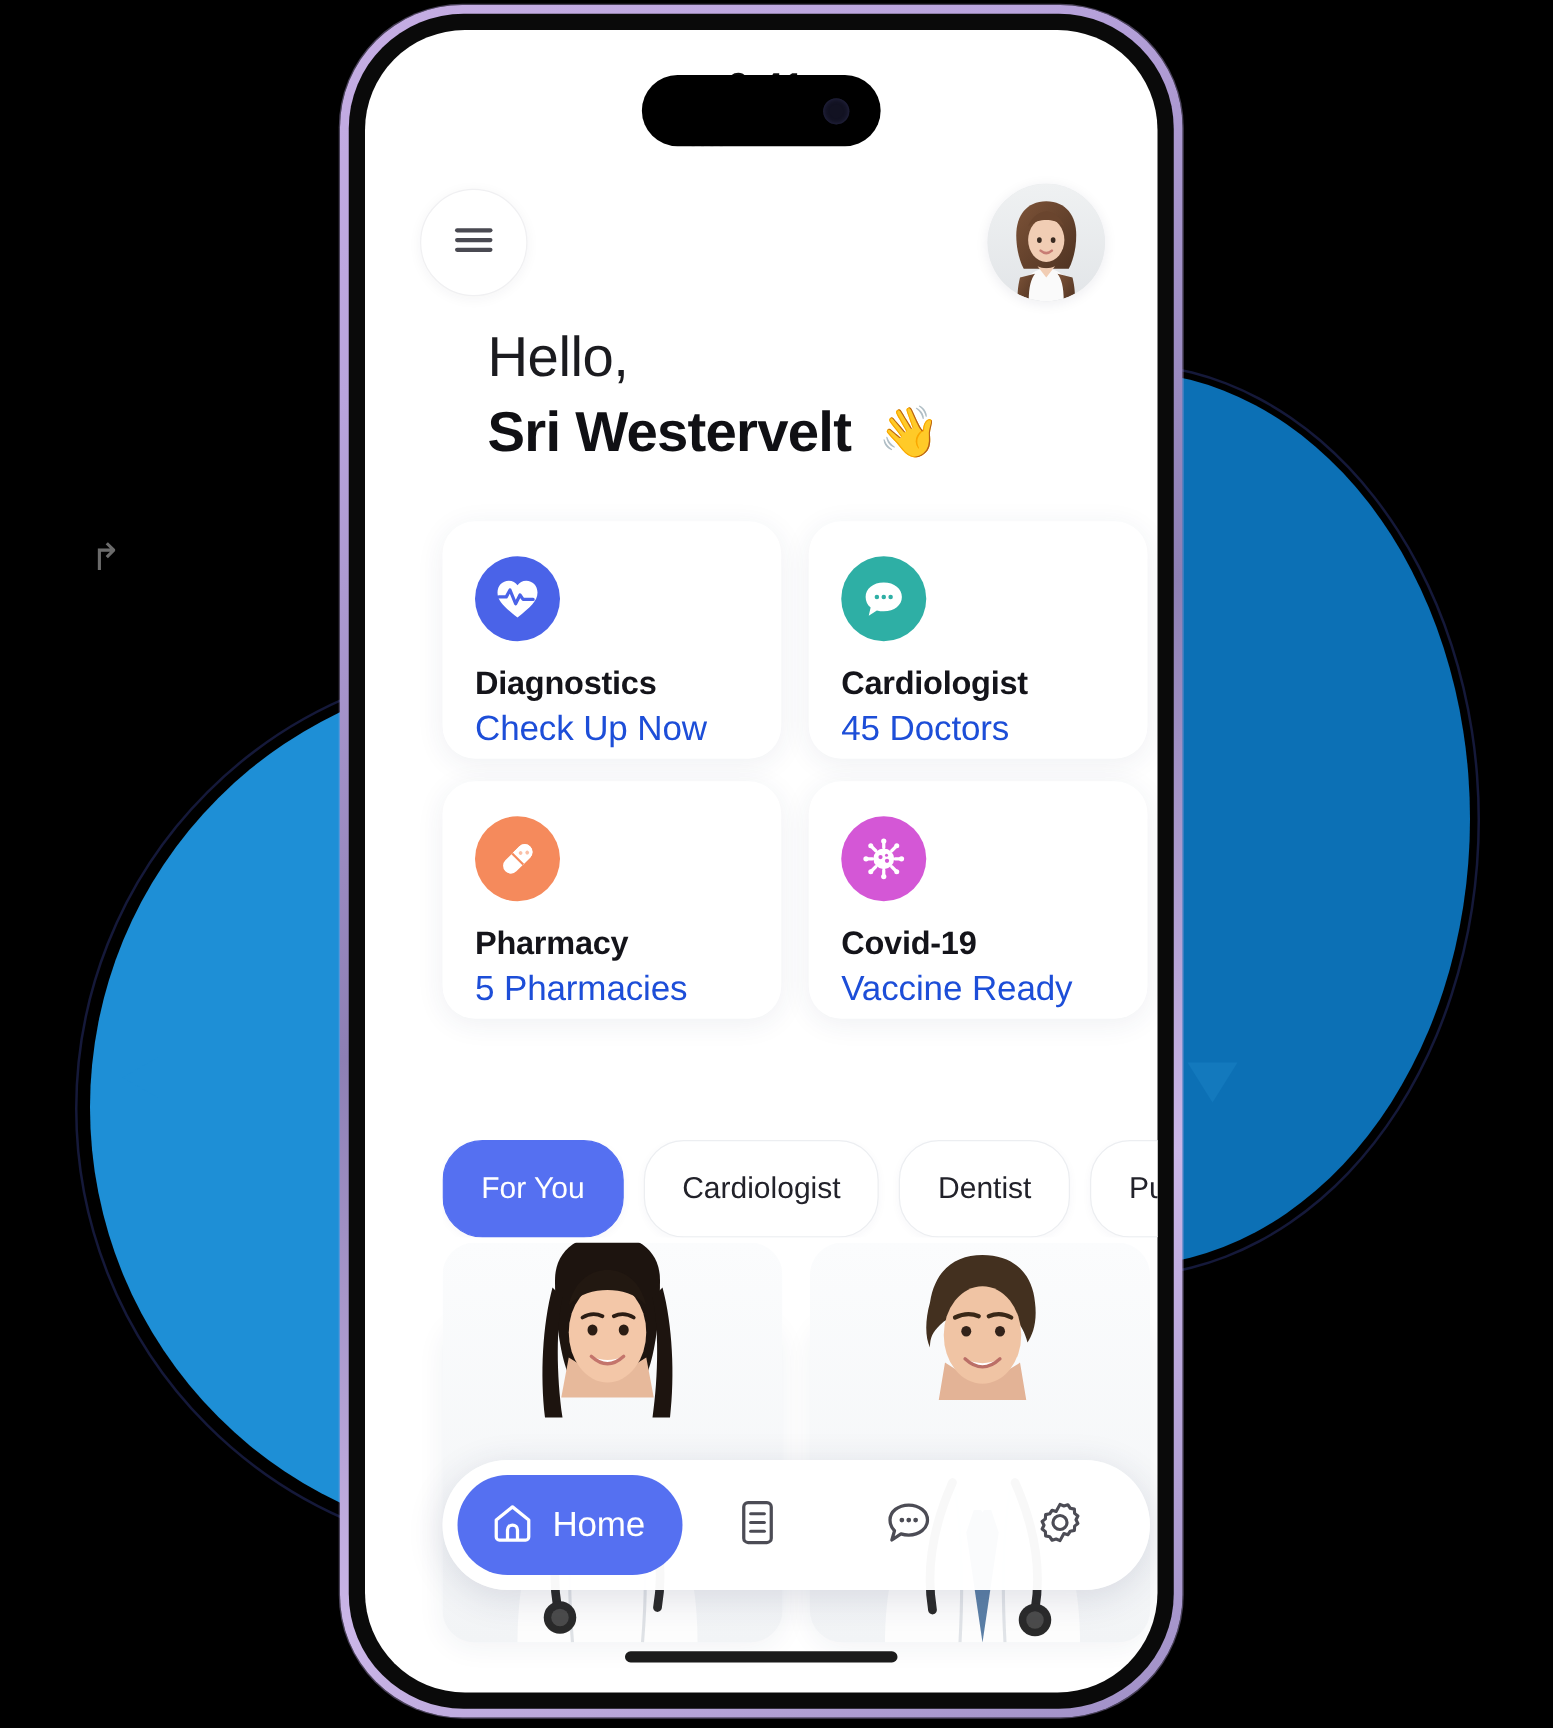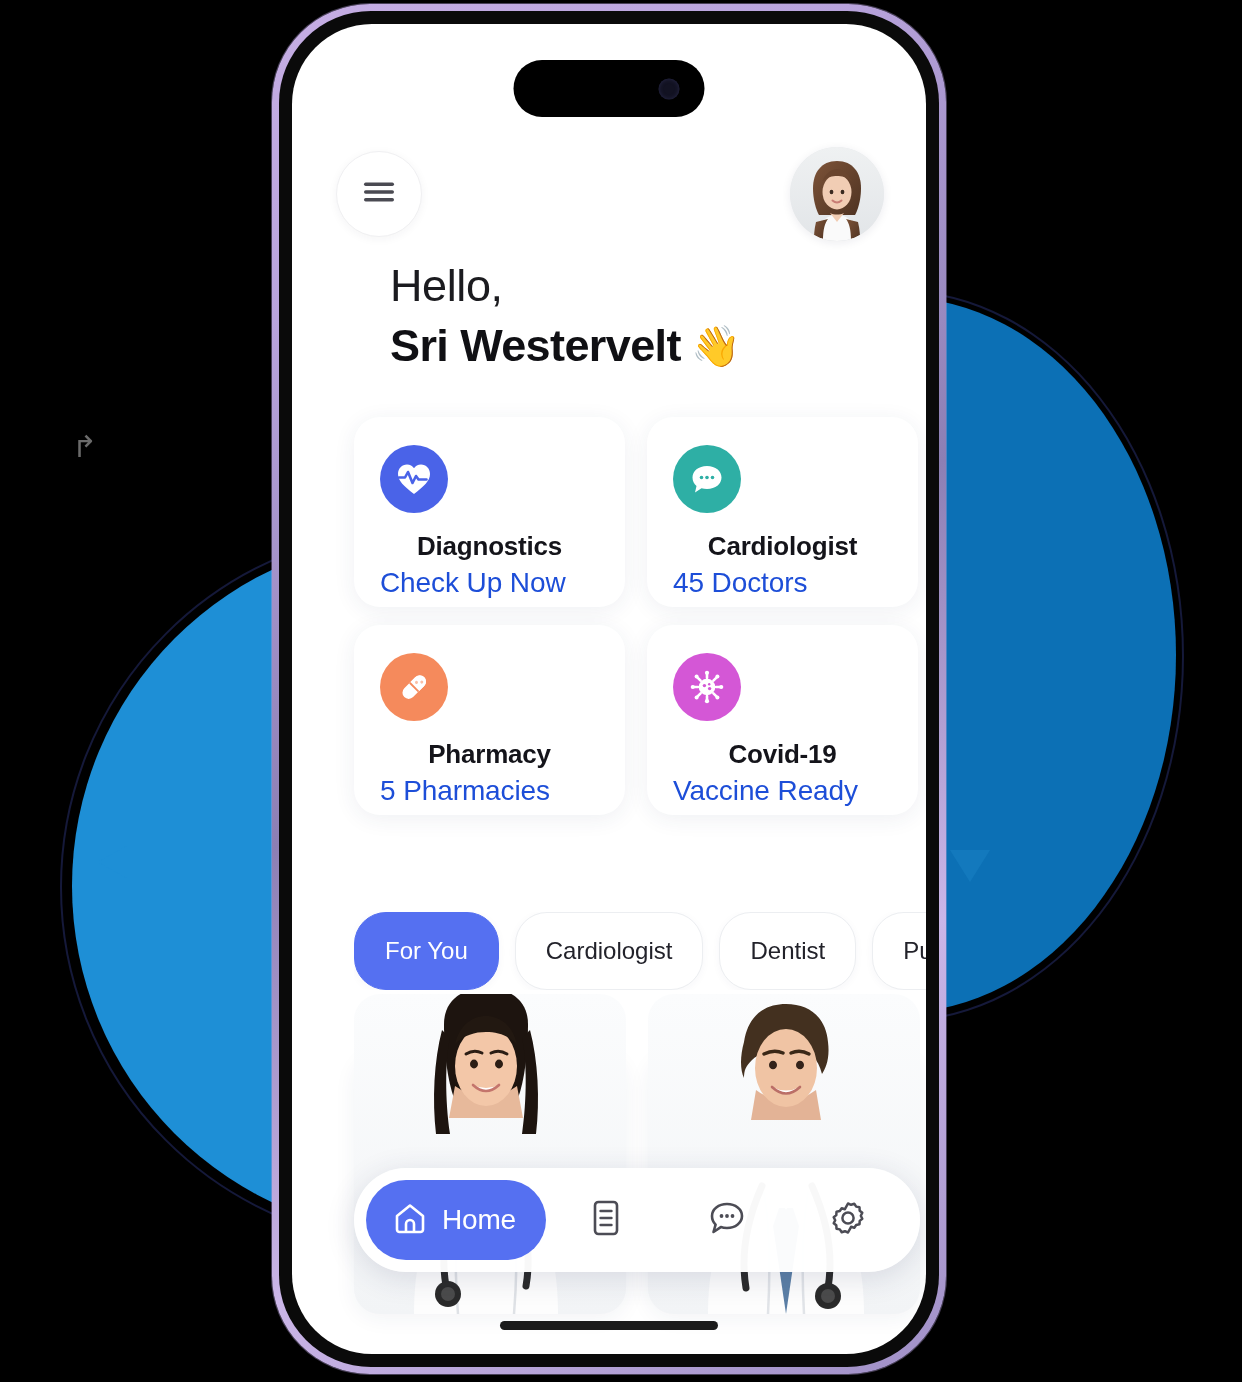--- a/index.html
+++ b/index.html
@@ -217,21 +217,21 @@
     line-height: 1.34;
   }
   #greeting-line2 {
     font-size: 45px;
     color: #101014;
     font-weight: bold;
     letter-spacing: -.6px;
     line-height: 1.34;
     display: flex;
     align-items: center;
-    gap: 10px;
+    gap: 22px;
     white-space: nowrap;
   }
   #greeting-wave { font-size: 40px; }
 
   
   #service-grid {
     position: absolute;
     top: 393px;
     left: 62px;
     width: 564px;
@@ -258,21 +258,20 @@
     align-items: center;
     justify-content: center;
     margin-bottom: 18px;
   }
   .service-title {
     font-size: 26px;
     color: #14141a;
     font-weight: bold;
     letter-spacing: -.2px;
     margin-bottom: 5px;
-    text-align: center;
   }
   .service-sub {
     font-size: 28px;
     color: #1d4ed8;
     letter-spacing: -.1px;
   }
 
   
   #section-title {
     position: absolute;

